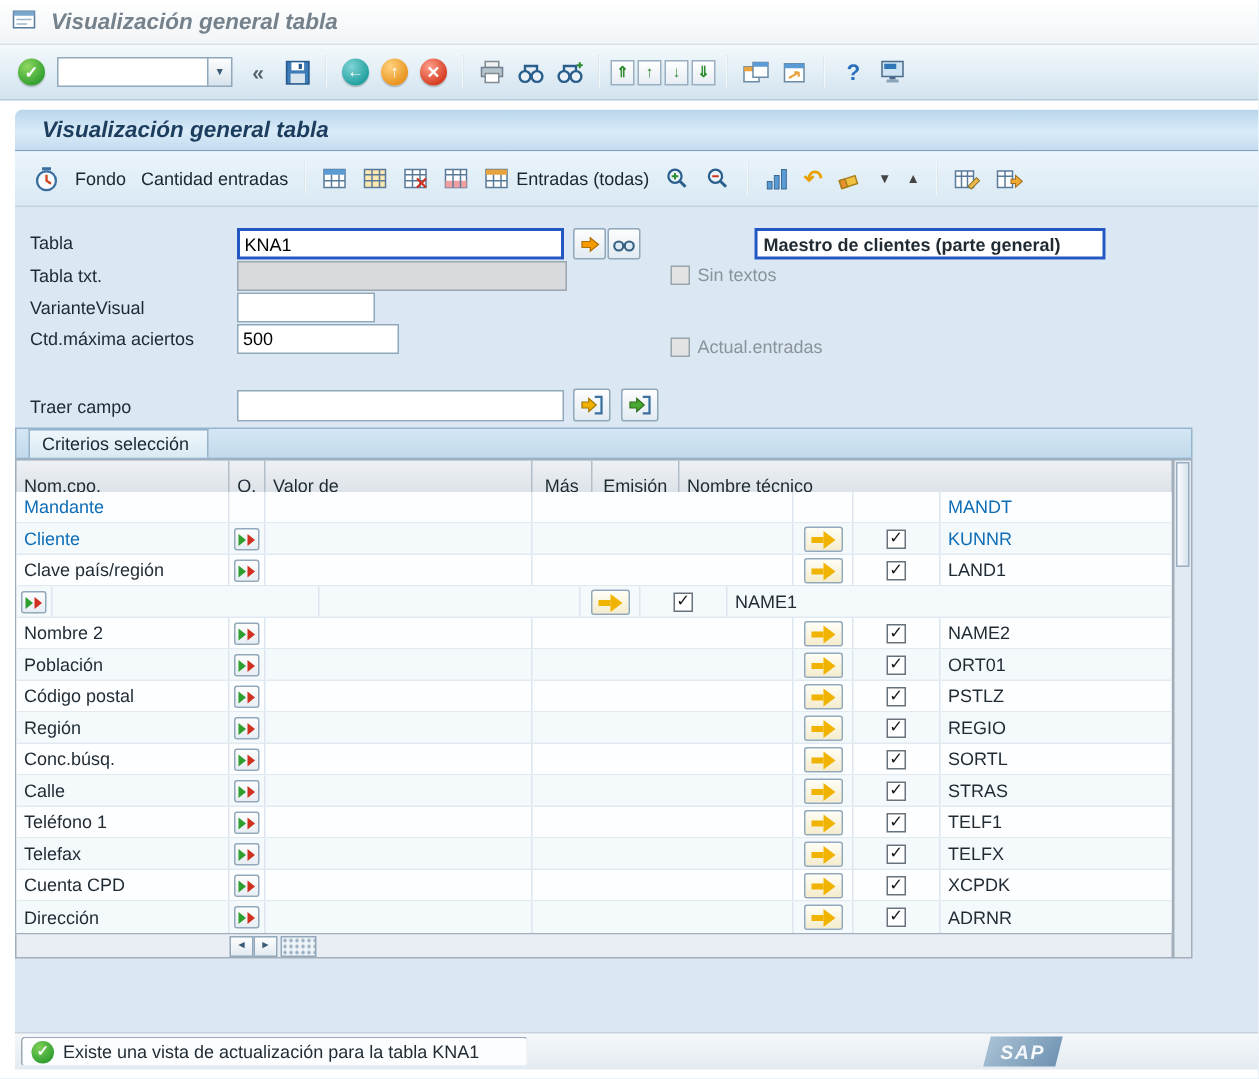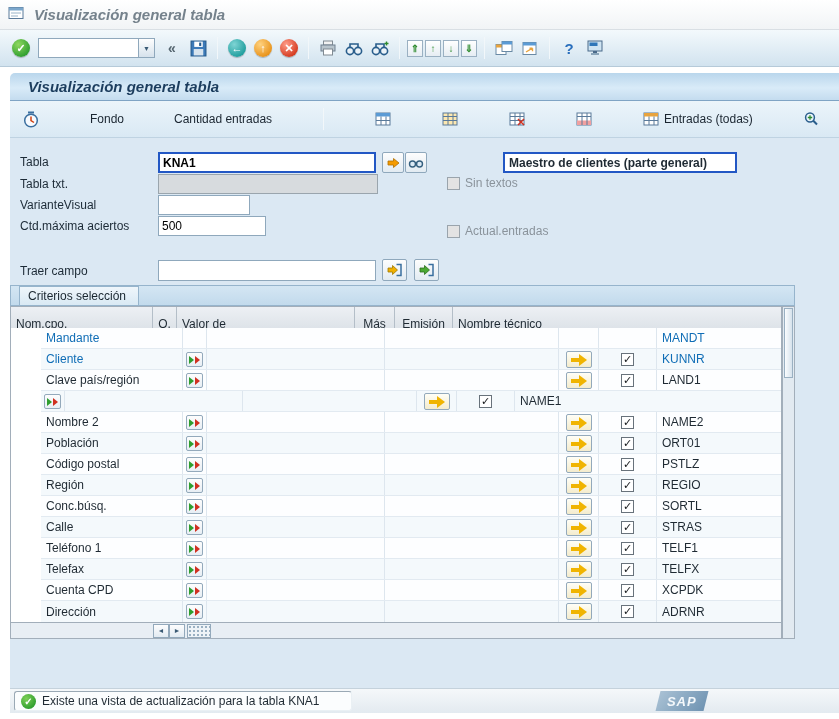--- a/index.html
+++ b/index.html
@@ -43,29 +43,29 @@
     background:linear-gradient(#b9d6ec,#d9ebf8 55%, #c4dcef);
     border-bottom:1px solid #7fa3c4; border-top-left-radius:5px;
     display:flex; align-items:center; padding-left:18px; }
   .header-bar .htxt { font-size:15px; font-weight:bold; font-style:italic; color:#1c3d5e; }
 
   
   .main { position:absolute; top:101px; left:10px; width:829px; height:587px; background:#dbe8f3; }
 
   .app-toolbar { position:absolute; top:0; left:0; width:829px; height:37px;
     background:linear-gradient(#ebf4fa,#d9e9f4); border-bottom:1px solid #bfd3e2;
-    display:flex; align-items:center; padding:0 8px;gap:40px; }
+    display:flex; align-items:center; padding:0 8px; }
   .ab-btn { display:flex; align-items:center; gap:4px; padding:2px 5px; height:24px;
     color:#1a2530; cursor:pointer; white-space:nowrap; }
 
   
   .flabel { position:absolute; left:10px; color:#1c2a36; }
   .finput { position:absolute; height:20px; border:1px solid #8fa8bc; background:#fff;
     padding:0 3px; font:12px "Liberation Sans",sans-serif; }
-  .finput.focus { border:2px solid #2257c4; height:21px;font-weight:bold; }
+  .finput.focus { border:2px solid #2257c4; height:21px; }
   .finput.disabled { background:#d7dbde; border-color:#9aa5ad; }
   .fdisplay { position:absolute; height:21px; border:2px solid #2257c4; background:#fff;
     padding:1px 4px; display:flex; align-items:center; white-space:nowrap; overflow:hidden; }
   .mini-btn { position:absolute; width:22px; height:21px; background:linear-gradient(#fdfdfd,#e2ebf2);
     border:1px solid #8fa8bc; border-radius:2px; display:flex; align-items:center; justify-content:center;
     cursor:pointer; }
   .cb-dis { width:13px; height:13px; background:#e3e3e3; border:1px solid #9aa4ac; display:inline-block; }
   .dis-label { color:#8a939b; margin-left:5px; }
   .cbrow { position:absolute; display:flex; align-items:center; }
 
@@ -74,21 +74,21 @@
     background:linear-gradient(#d4e6f3,#c2daec); border:1px solid #96b4cc; display:flex; align-items:flex-end; }
   .sel-tab { margin-left:8px; padding:2px 12px 2px 8px; background:linear-gradient(#eff6fb,#d9e9f4);
     border:1px solid #96b4cc; border-bottom:none; color:#1a2730; }
 
   
   .thead { position:absolute; left:0; top:205px; width:772px; height:36px; display:flex;
     background:linear-gradient(#edf0f4,#d4dbe2); border:1px solid #a2aeba; }
   .th { display:flex; align-items:center; padding:0 5px; border-right:1px solid #b4bec8; color:#1f2a33; }
   .tbody { position:absolute; left:0; top:227px; width:772px;
     border:1px solid #a2aeba; border-top:none; background:#fff; }
-  .trow { display:flex; height:21px; border-bottom:1px solid #e2eaf1; background:#fdfeff;margin-left:30px; }
+  .trow { display:flex; height:21px; border-bottom:1px solid #e2eaf1; background:#fdfeff; }
   .trow:nth-child(even) { background:#f4f9fc; }
   .trow:last-child { border-bottom:none; }
   .td { display:flex; align-items:center; padding:0 5px; border-right:1px solid #dde6ee;
     overflow:hidden; white-space:nowrap; }
   .w-f { width:142px; } .w-o { width:24px; justify-content:center; padding:0; }
   .w-v { width:178px; } .w-v2 { width:174px; }
   .w-m { width:40px; justify-content:center; padding:0; }
   .w-e { width:58px; justify-content:center; padding:0; }
   .w-t { flex:1; border-right:none; }
   .key { color:#0f6db6; }

